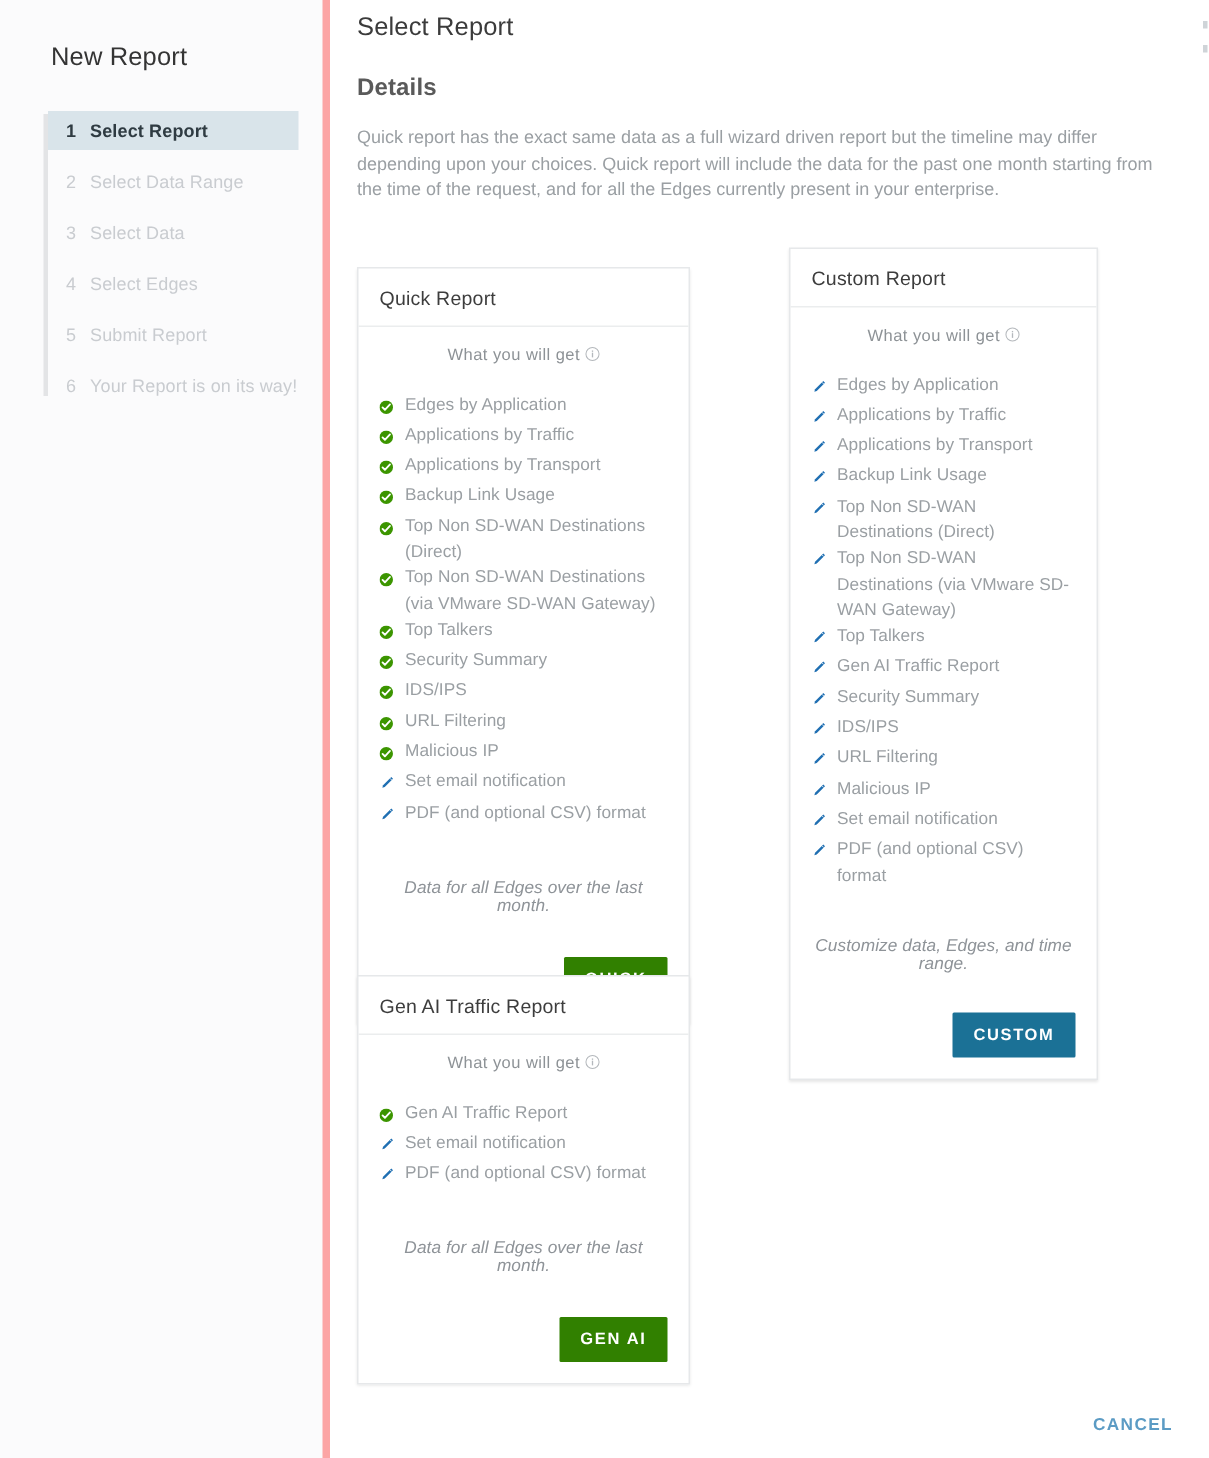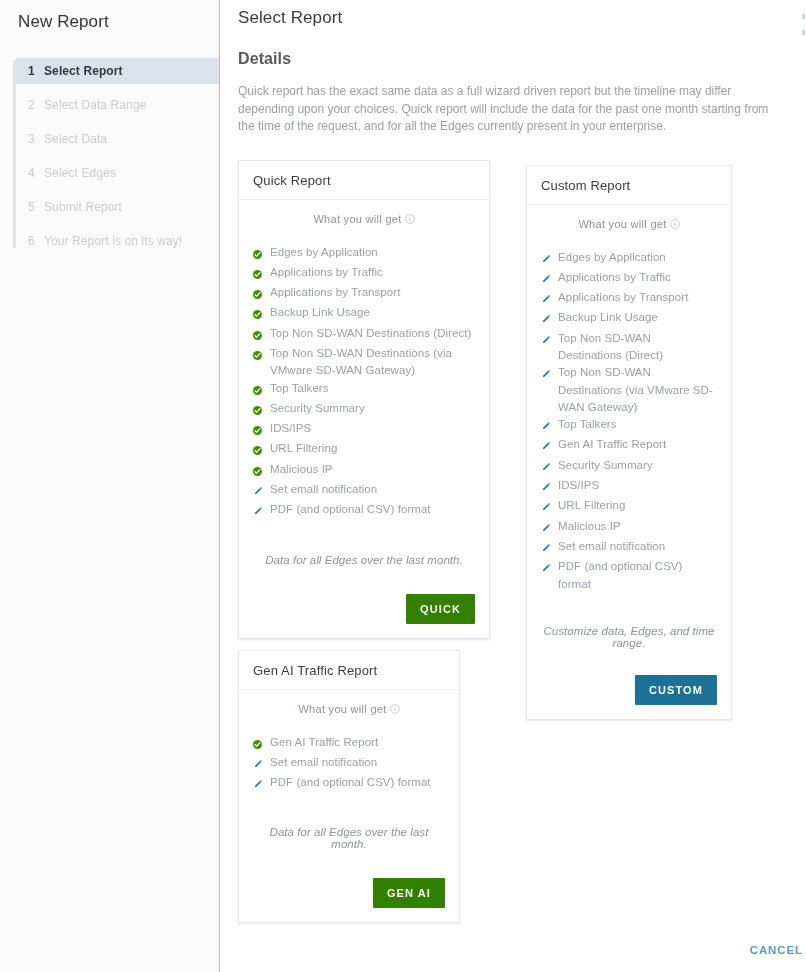--- a/index.html
+++ b/index.html
@@ -19,22 +19,22 @@
     display: flex;
     background: #ffffff;
     overflow: hidden;
   }
 
   
   .sidebar {
     width: 220px;
     flex: 0 0 220px;
     background: #fbfbfc;
-    border-right: 1px solid #fca5a5;
-    padding: 0;
+    border-right: 5px solid #fca5a5;
+    padding: 16px;
     position: relative;
   }
 
   .sidebar-title {
     font-size: 17px;
     font-weight: 400;
     color: #343434;
     padding: 12px 0 0 18px;
     letter-spacing: .1px;
   }
@@ -121,21 +121,21 @@
     margin-top: 24px;
   }
 
   .card {
     position: absolute;
     background: #ffffff;
     border: 1px solid #e6e8ea;
     box-shadow: 0 1px 2px rgba(0,0,0,.10);
   }
 
-  .card-quick   { left: 0px;   top: 0px;  width: 252px; }
+  .card-quick   { left: 0px;   top: 18px;  width: 222px; }
   .card-custom  { left: 288px; top: 5px;  width: 206px; }
   .card-genai   { left: 0px;   top: 490px; width: 222px; }
 
   .card-header {
     font-size: 13px;
     color: #3d3d3d;
     padding: 12px 14px 11px 14px;
     border-bottom: 1px solid #ebedee;
     letter-spacing: .15px;
   }
@@ -213,21 +213,21 @@
   .footer {
     position: absolute;
     left: 220px;
     right: 0;
     bottom: 0;
     height: 44px;
     background: #ffffff;
     display: flex;
     align-items: center;
     justify-content: flex-end;
-    padding-right: 3px;
+    padding-right: 24px;
   }
   .cancel-link {
     font-size: 11.5px;
     font-weight: bold;
     letter-spacing: .9px;
     color: #5b9bc4;
     background: none;
     border: none;
     cursor: pointer;
     font-family: "Liberation Sans", sans-serif;

